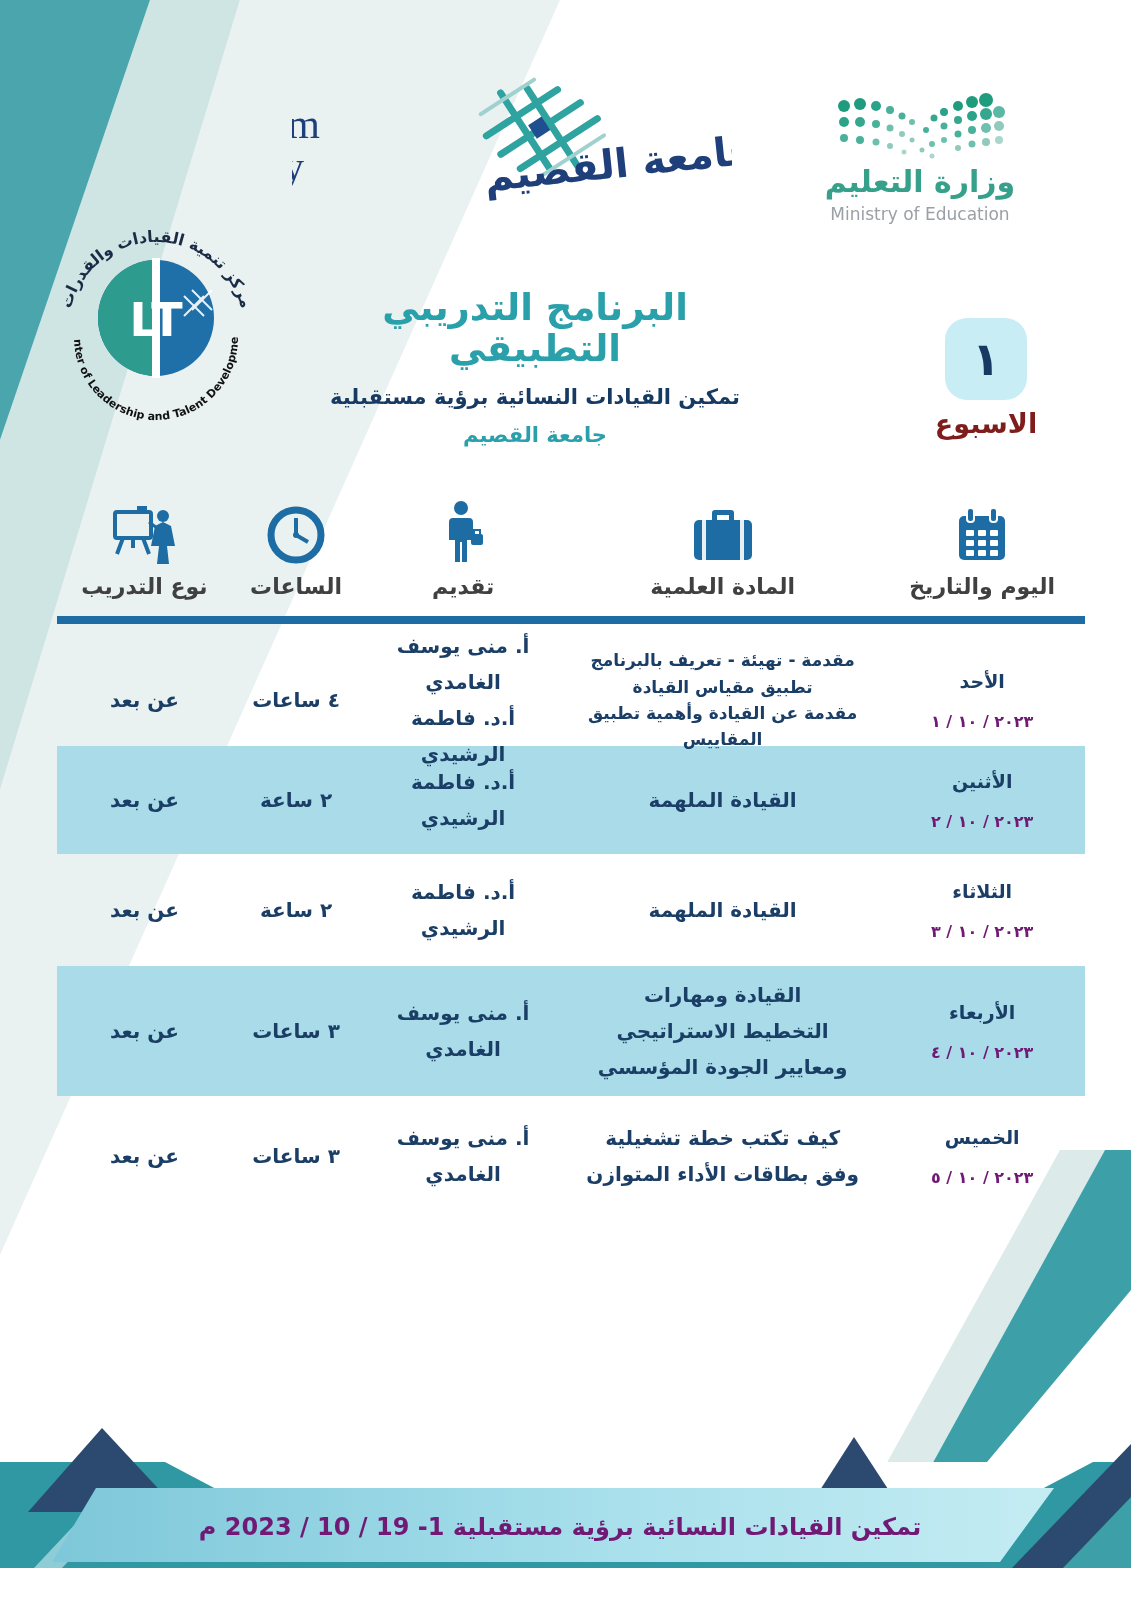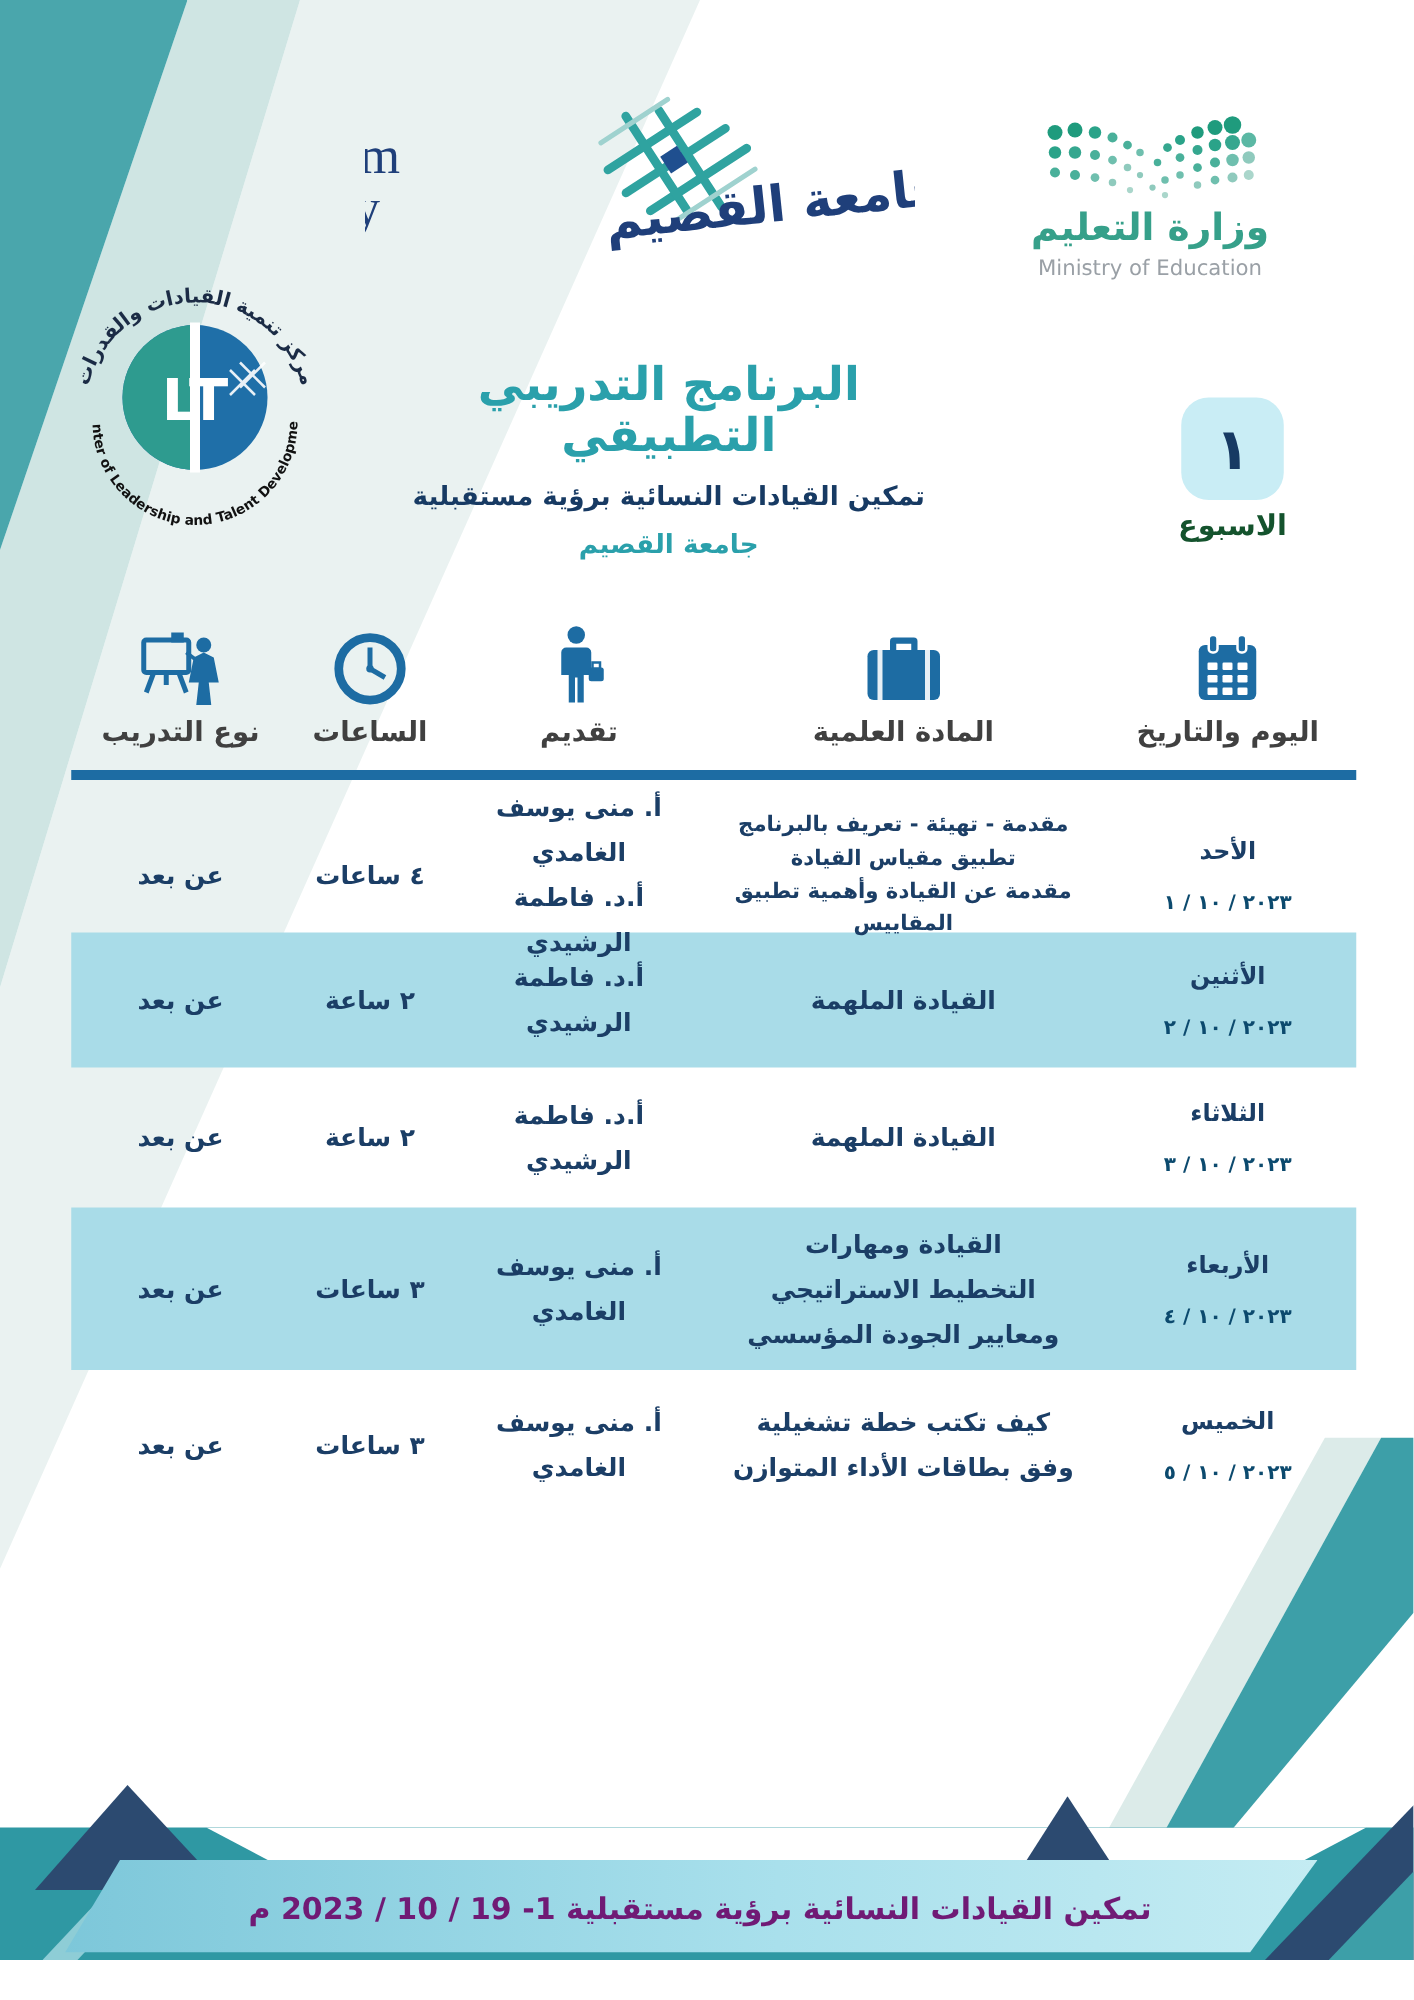--- a/index.html
+++ b/index.html
@@ -27,32 +27,32 @@
 
   .title-block{position:absolute;left:295px;top:288px;width:480px;text-align:center;}
   .title-main{color:#2aa0ab;font-size:37px;font-weight:bold;line-height:1.1;}
   .title-sub{color:#173a63;font-size:21px;font-weight:bold;margin-top:16px;}
   .title-org{color:#2aa0ab;font-size:21px;font-weight:bold;margin-top:14px;}
 
   .week-block{position:absolute;left:928px;top:318px;width:116px;text-align:center;}
   .week-badge{width:82px;height:82px;margin:0 auto;background:#c9edf5;border-radius:22px;
               display:flex;align-items:center;justify-content:center;
               color:#173a63;font-size:46px;font-weight:bold;}
-  .week-label{margin-top:8px;color:#14532d;font-size:23px;font-weight:bold;}
+  .week-label{margin-top:8px;color:#7f1d1d;font-size:27px;font-weight:bold;}
 
   .table{position:absolute;left:57px;top:492px;width:1028px;}
   .grid5{display:grid;grid-template-columns:20% 30.5% 20% 12.5% 17%;direction:rtl;}
   .hicon{display:flex;align-items:flex-end;justify-content:center;height:74px;}
   .hlabel{text-align:center;color:#404040;font-size:22px;font-weight:bold;padding-top:8px;height:38px;}
   .hline{height:8px;background:#1d6ca3;margin-top:4px;}
   .trow{align-items:center;}
   .row-alt{background:#a9dce8;}
   .cell{text-align:center;color:#1b3e66;font-weight:bold;padding:4px 6px;box-sizing:border-box;}
   .day-name{font-size:19px;}
-  .date{font-size:16px;color:#0c4a6e;margin-top:20px;letter-spacing:1px;direction:ltr;unicode-bidi:isolate;}
+  .date{font-size:16px;color:#701a75;margin-top:20px;letter-spacing:1px;direction:ltr;unicode-bidi:isolate;}
   .material{font-size:17px;line-height:1.55;}
   .material.m-lg{font-size:20px;line-height:1.7;}
   .presenter{font-size:20px;line-height:1.8;text-align:center;}
   .hours{font-size:20px;direction:ltr;unicode-bidi:isolate;}
   .type{font-size:20px;}
   .r1{height:122px;} .r2{height:108px;} .r3{height:112px;} .r4{height:130px;} .r5{height:120px;}
 
   .footer-text{position:absolute;left:110px;top:1496px;width:900px;height:62px;
                display:flex;align-items:center;justify-content:center;z-index:5;
                color:#701a75;font-size:24px;font-weight:bold;direction:rtl;}

